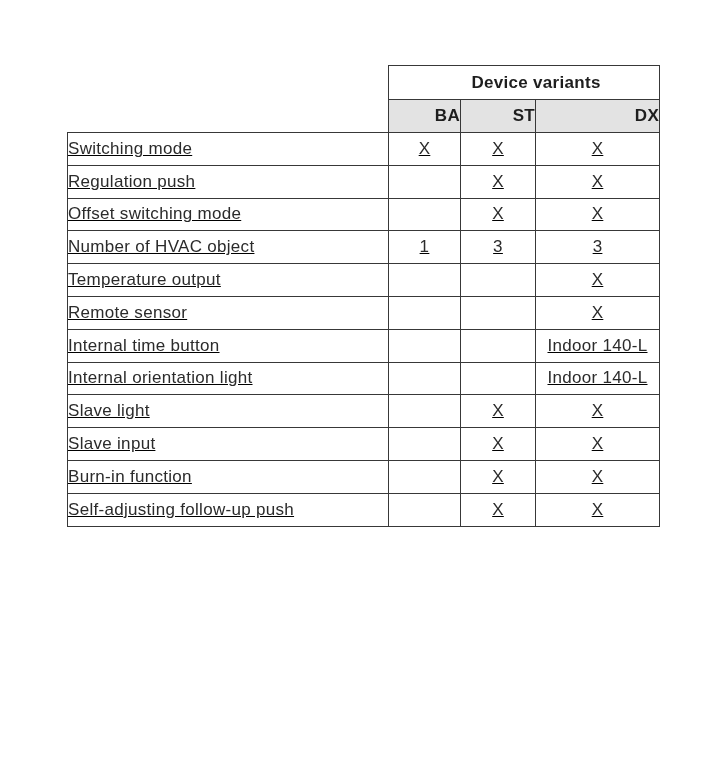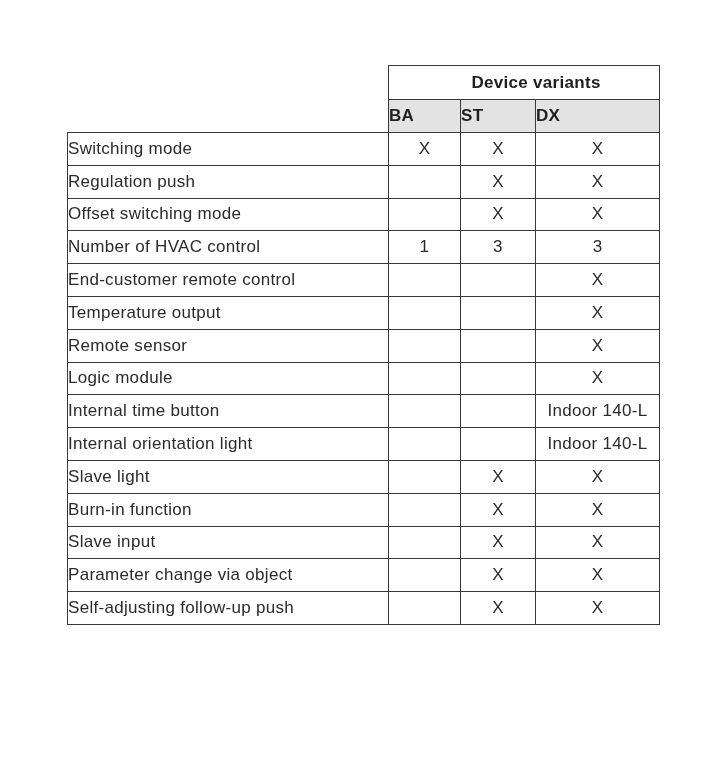--- a/index.html
+++ b/index.html
@@ -47,26 +47,26 @@
   tr.group-row th {
     font-weight: bold;
     background: #ffffff;
     color: #1e1e1e;
     font-size: 17px;
     padding-left: 24px;
   }
   tr.cols-row { height: 33px; }
   tr.cols-row th {
     font-weight: bold;
-    text-align: left;
+    text-align: right;
     background: #e3e3e3;
     color: #1e1e1e;
     font-size: 17px;
   }
-  tbody tr { height: 32.8px; }
+  tbody tr { height: 32.8px; text-decoration: underline; }
   td.feature {
     text-align: left;
     padding-left: 10px;
   }
   td.val {
     text-align: center;
   }
 </style>
 </head>
 <body>
@@ -104,45 +104,33 @@
         <td class="val">X</td>
         <td class="val">X</td>
       </tr>
       <tr>
         <td class="feature">Offset switching mode</td>
         <td class="val"></td>
         <td class="val">X</td>
         <td class="val">X</td>
       </tr>
       <tr>
-        <td class="feature">Number of HVAC control</td>
+        <td class="feature">Number of HVAC object</td>
         <td class="val">1</td>
         <td class="val">3</td>
         <td class="val">3</td>
-      </tr>
-      <tr>
-        <td class="feature">End-customer remote control</td>
-        <td class="val"></td>
-        <td class="val"></td>
-        <td class="val">X</td>
       </tr>
       <tr>
         <td class="feature">Temperature output</td>
         <td class="val"></td>
         <td class="val"></td>
         <td class="val">X</td>
       </tr>
       <tr>
         <td class="feature">Remote sensor</td>
-        <td class="val"></td>
-        <td class="val"></td>
-        <td class="val">X</td>
-      </tr>
-      <tr>
-        <td class="feature">Logic module</td>
         <td class="val"></td>
         <td class="val"></td>
         <td class="val">X</td>
       </tr>
       <tr>
         <td class="feature">Internal time button</td>
         <td class="val"></td>
         <td class="val"></td>
         <td class="val">Indoor 140-L</td>
       </tr>
@@ -152,33 +140,27 @@
         <td class="val"></td>
         <td class="val">Indoor 140-L</td>
       </tr>
       <tr>
         <td class="feature">Slave light</td>
         <td class="val"></td>
         <td class="val">X</td>
         <td class="val">X</td>
       </tr>
       <tr>
-        <td class="feature">Burn-in function</td>
-        <td class="val"></td>
-        <td class="val">X</td>
-        <td class="val">X</td>
-      </tr>
-      <tr>
         <td class="feature">Slave input</td>
         <td class="val"></td>
         <td class="val">X</td>
         <td class="val">X</td>
       </tr>
       <tr>
-        <td class="feature">Parameter change via object</td>
+        <td class="feature">Burn-in function</td>
         <td class="val"></td>
         <td class="val">X</td>
         <td class="val">X</td>
       </tr>
       <tr>
         <td class="feature">Self-adjusting follow-up push</td>
         <td class="val"></td>
         <td class="val">X</td>
         <td class="val">X</td>
       </tr>

